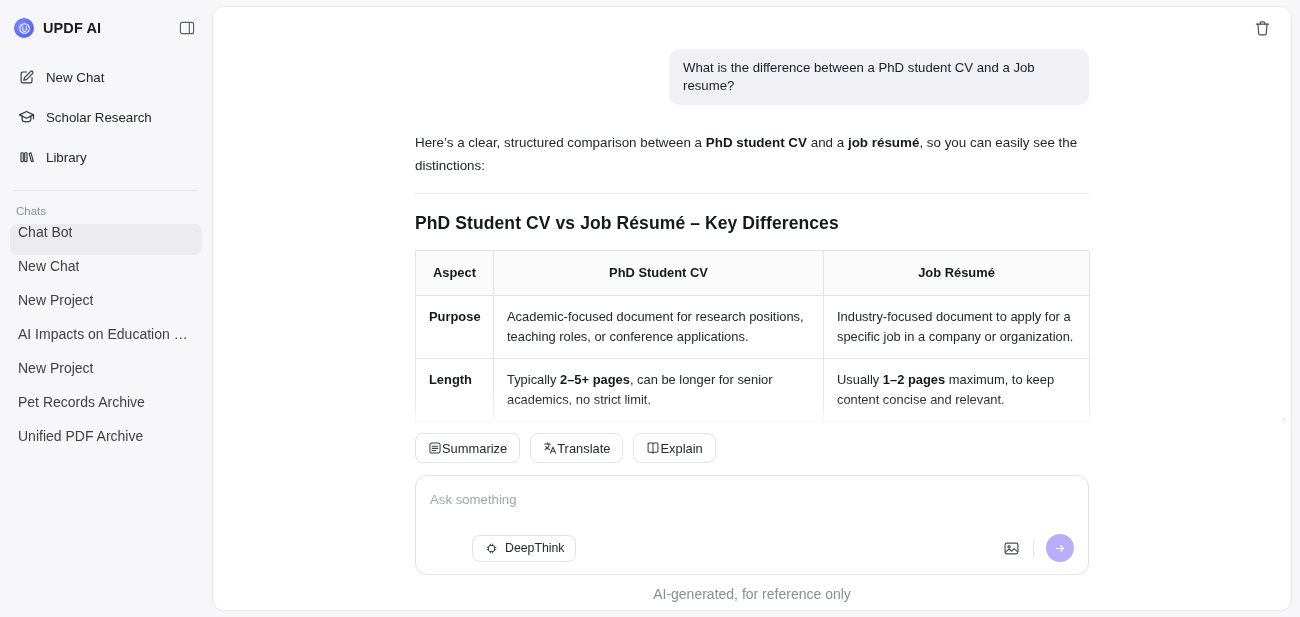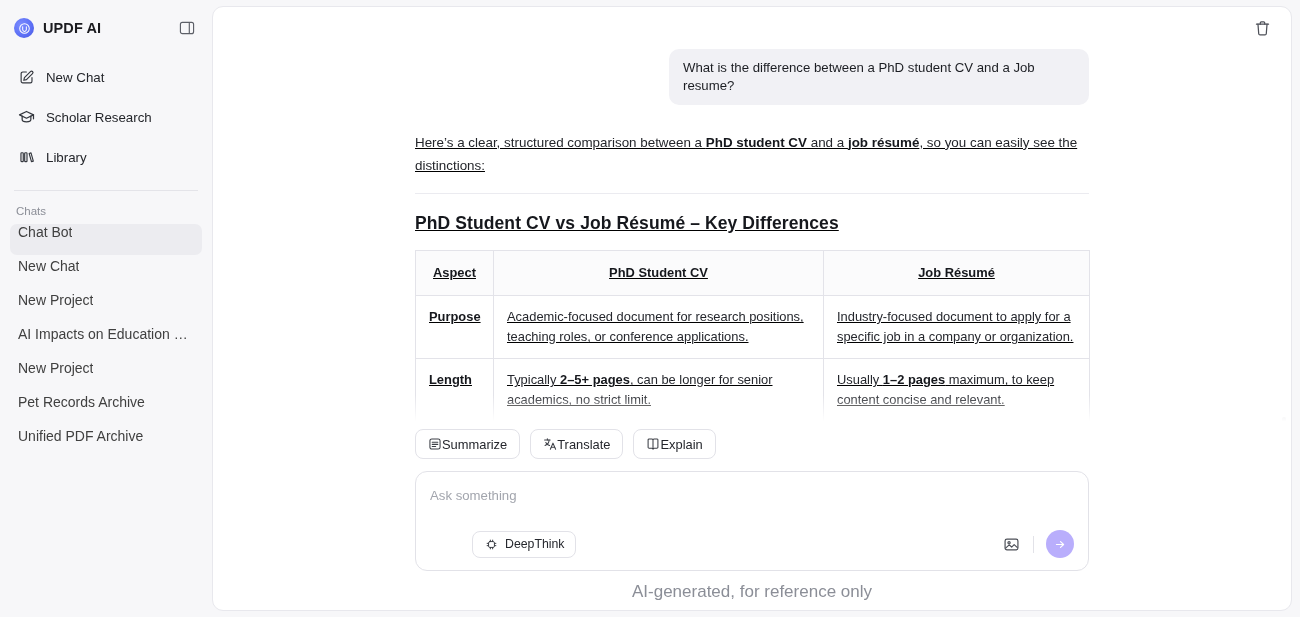--- a/index.html
+++ b/index.html
@@ -88,21 +88,21 @@
   }
   .conv-inner { width: 674px; margin: 0 auto; position: relative; }
 
   .user-bubble {
     margin-left: auto; width: fit-content; max-width: 420px;
     background: #f1f1f5; border-radius: 10px;
     padding: 10px 14px; font-size: 13.2px; color: #1c1e23;
     line-height: 1.35;
   }
 
-  .answer { margin-top: 26px; text-decoration: underline; }
+  .answer { margin-top: 26px; }
   .answer p {
     font-size: 13.4px; color: #24262b; line-height: 1.74;
   }
   .answer p b { font-weight: bold; color: #16181d; }
 
   .ans-divider { height: 1px; background: #ebebf0; margin: 16px 0 0 0; }
 
   h2.ans-title {
     font-size: 17.5px; font-weight: bold; color: #16181d;
     margin: 19px 0 16px 0; letter-spacing: .1px;
@@ -181,21 +181,21 @@
   .attach-btn { width: 20px; height: 20px; color: #4c4f57; cursor: pointer; display:flex;align-items:center;justify-content:center;}
   .vsep { width: 1px; height: 17px; background: #e2e2e8; }
   .send-btn {
     width: 28px; height: 28px; border-radius: 50%;
     background: #b9aefc; color: #fff;
     display: flex; align-items: center; justify-content: center;
     cursor: pointer;
   }
 
   .footnote {
-    text-align: center; font-size: 17px; color: #8b8e97;
+    text-align: center; font-size: 14px; color: #8b8e97;
     padding: 11px 0 0 0;
   }
 </style>
 </head>
 <body>
 
 <div class="app">
 
   <aside class="sidebar">
 

